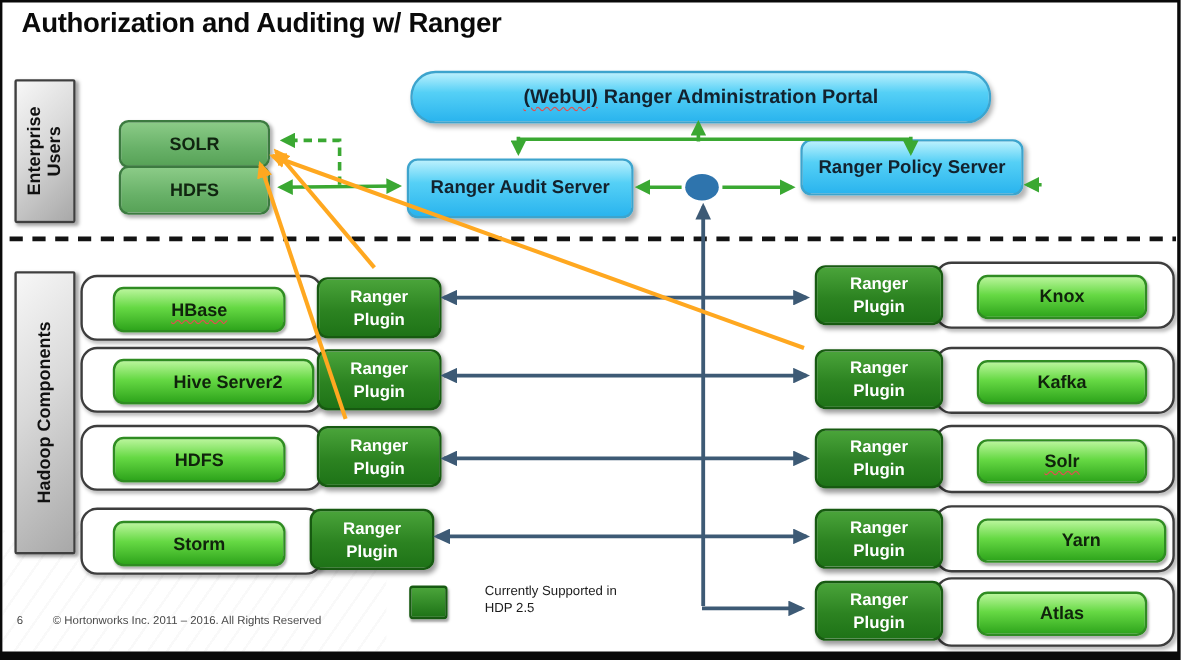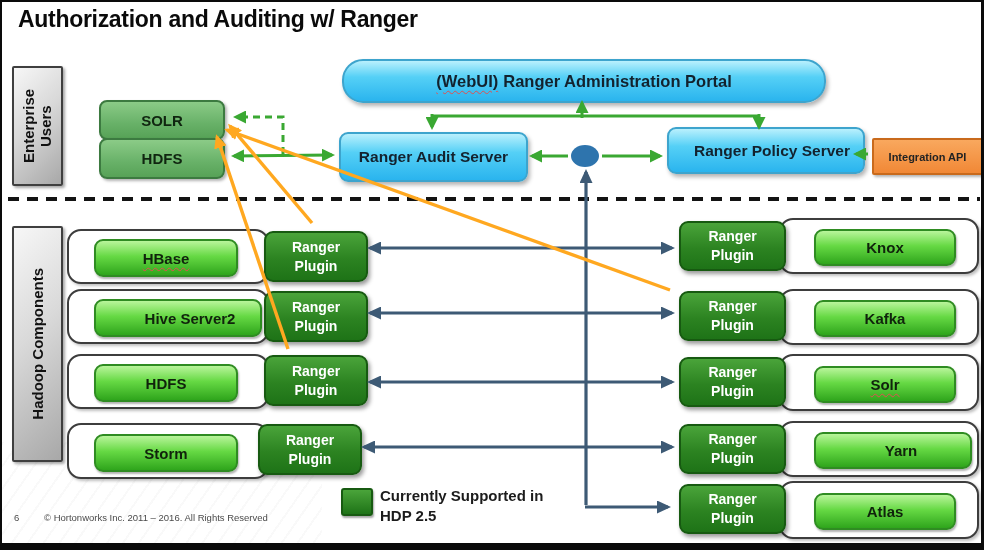--- a/index.html
+++ b/index.html
@@ -37,21 +37,21 @@
           box-shadow:2px 3px 4px rgba(0,0,0,.4);}
   .plugin .pl{width:70px;}
   
   .obox{background:linear-gradient(180deg,#f9a85e 0%,#f18836 100%);border:2px solid #c96a1c;border-radius:2px;
         color:#232323;font-weight:bold;font-size:11px;display:flex;align-items:center;justify-content:center;
         box-shadow:2px 2px 3px rgba(0,0,0,.3);}
   .misspell{text-decoration:underline;text-decoration-style:wavy;text-decoration-color:#e04f4f;
             text-decoration-thickness:1px;text-underline-offset:3px;}
   .legend-square{background:linear-gradient(180deg,#4aa43a,#1e7317);border:2px solid #175a11;border-radius:3px;
                  box-shadow:1px 2px 2px rgba(0,0,0,.35);}
-  .legend-text{font-size:15px;font-weight:bold;color:#1c1c1c;line-height:1.3;}
+  .legend-text{font-size:11px;font-weight:normal;color:#1c1c1c;line-height:1.3;margin-left:24px;}
   .footer-text{font-size:9.5px;color:#4a4a4a;}
   .watermark{left:0;top:440px;width:320px;height:103px;pointer-events:none;opacity:.5;
      background:repeating-linear-gradient(125deg,rgba(90,90,90,.07) 0 2px,transparent 2px 13px);}
   svg.overlay{position:absolute;left:0;top:0;pointer-events:none;}
 </style>
 </head>
 <body>
 
 <div class="slide">
 
@@ -73,25 +73,22 @@
     <span>HDFS</span>
   </div>
 
   <div class="abs cyan portal" style="left:340px;top:57px;width:480px;height:40px;">
     <span class="misspell">(WebUI)</span>
     <span style="margin-left:5px;">Ranger Administration Portal</span>
   </div>
   <div class="abs cyan server" style="left:337px;top:130px;width:185px;height:46px;">
     <span>Ranger Audit Server</span>
   </div>
-  <div class="abs cyan server" style="left:665px;top:125px;width:182px;height:43px;padding-left:12px;">
+  <div class="abs cyan server" style="left:665px;top:114px;width:182px;height:43px;">
     <span>Ranger Policy Server</span>
-  </div>
-  <div class="abs obox" style="left:870px;top:136px;width:107px;height:33px;">
-    <span>Integration API</span>
   </div>
 
   <div class="abs rowbox" style="left:65px;top:227px;width:198px;height:51px;">
     <div class="abs gbtn" style="left:25px;top:8px;width:140px;height:34px;">
       <span class="misspell">HBase</span>
     </div>
   </div>
   <div class="abs plugin" style="left:262px;top:229px;width:100px;height:47px;">
     <span class="pl">Ranger Plugin</span>
   </div>

